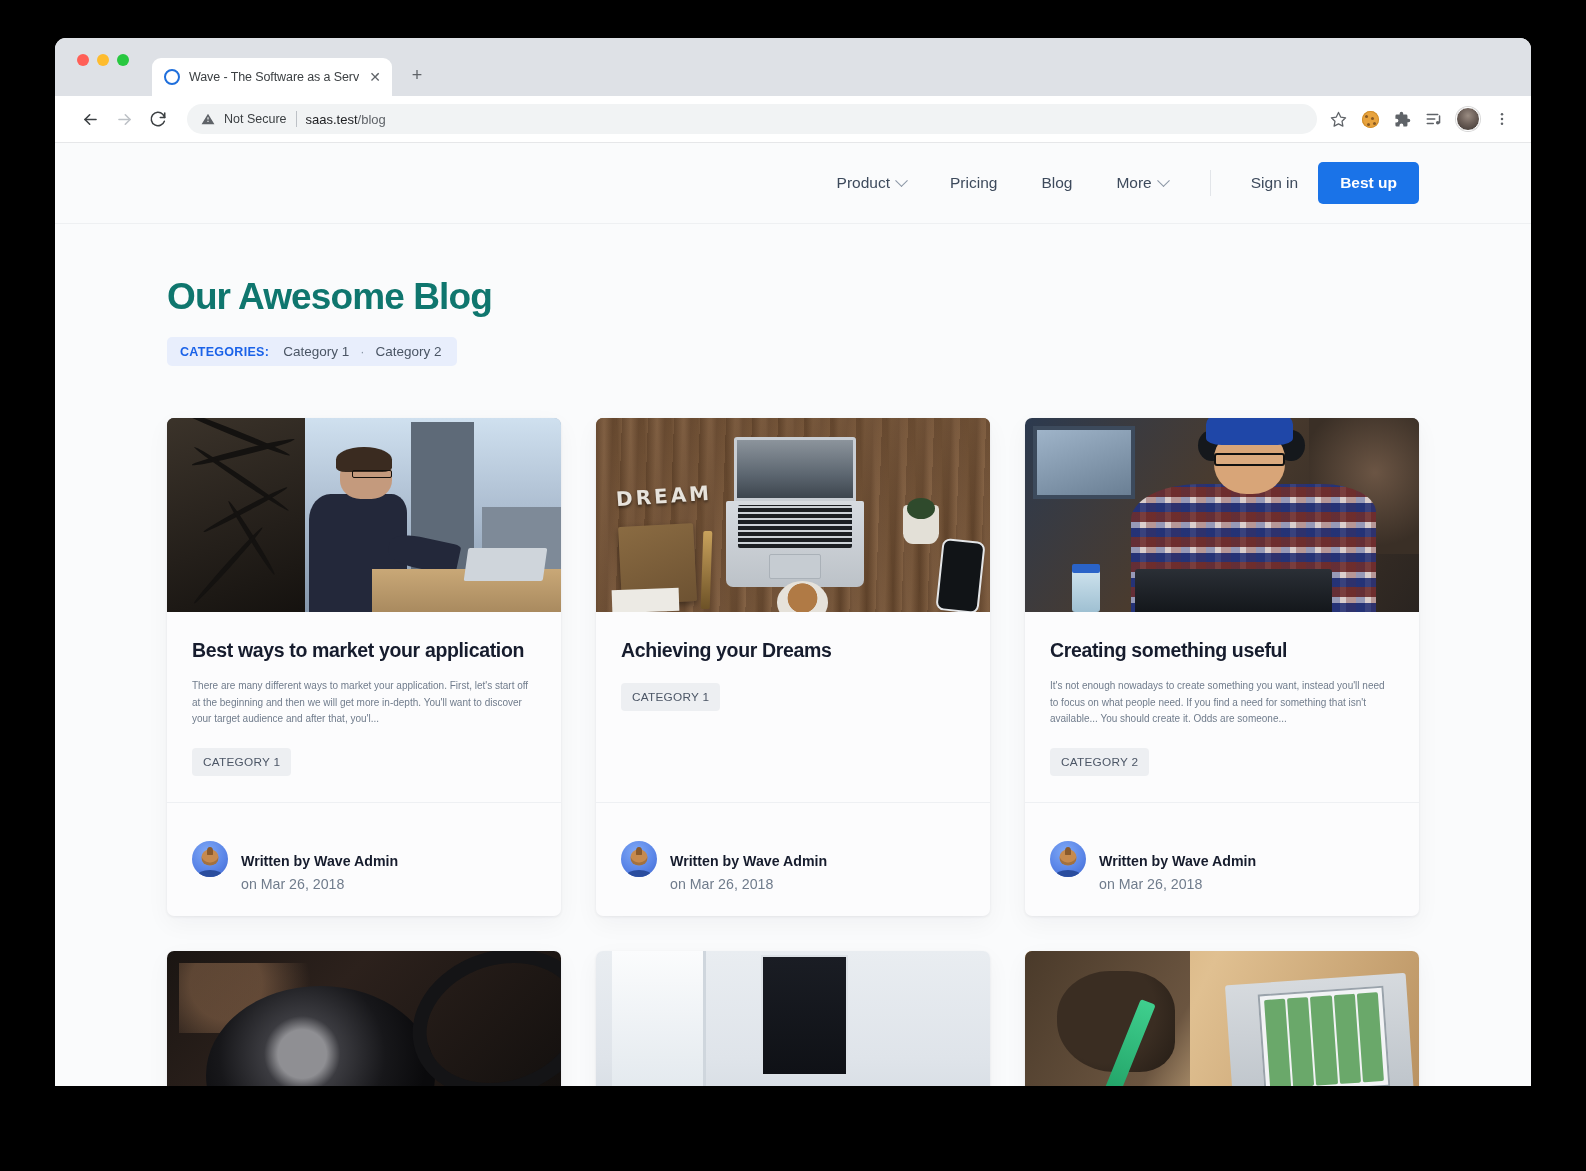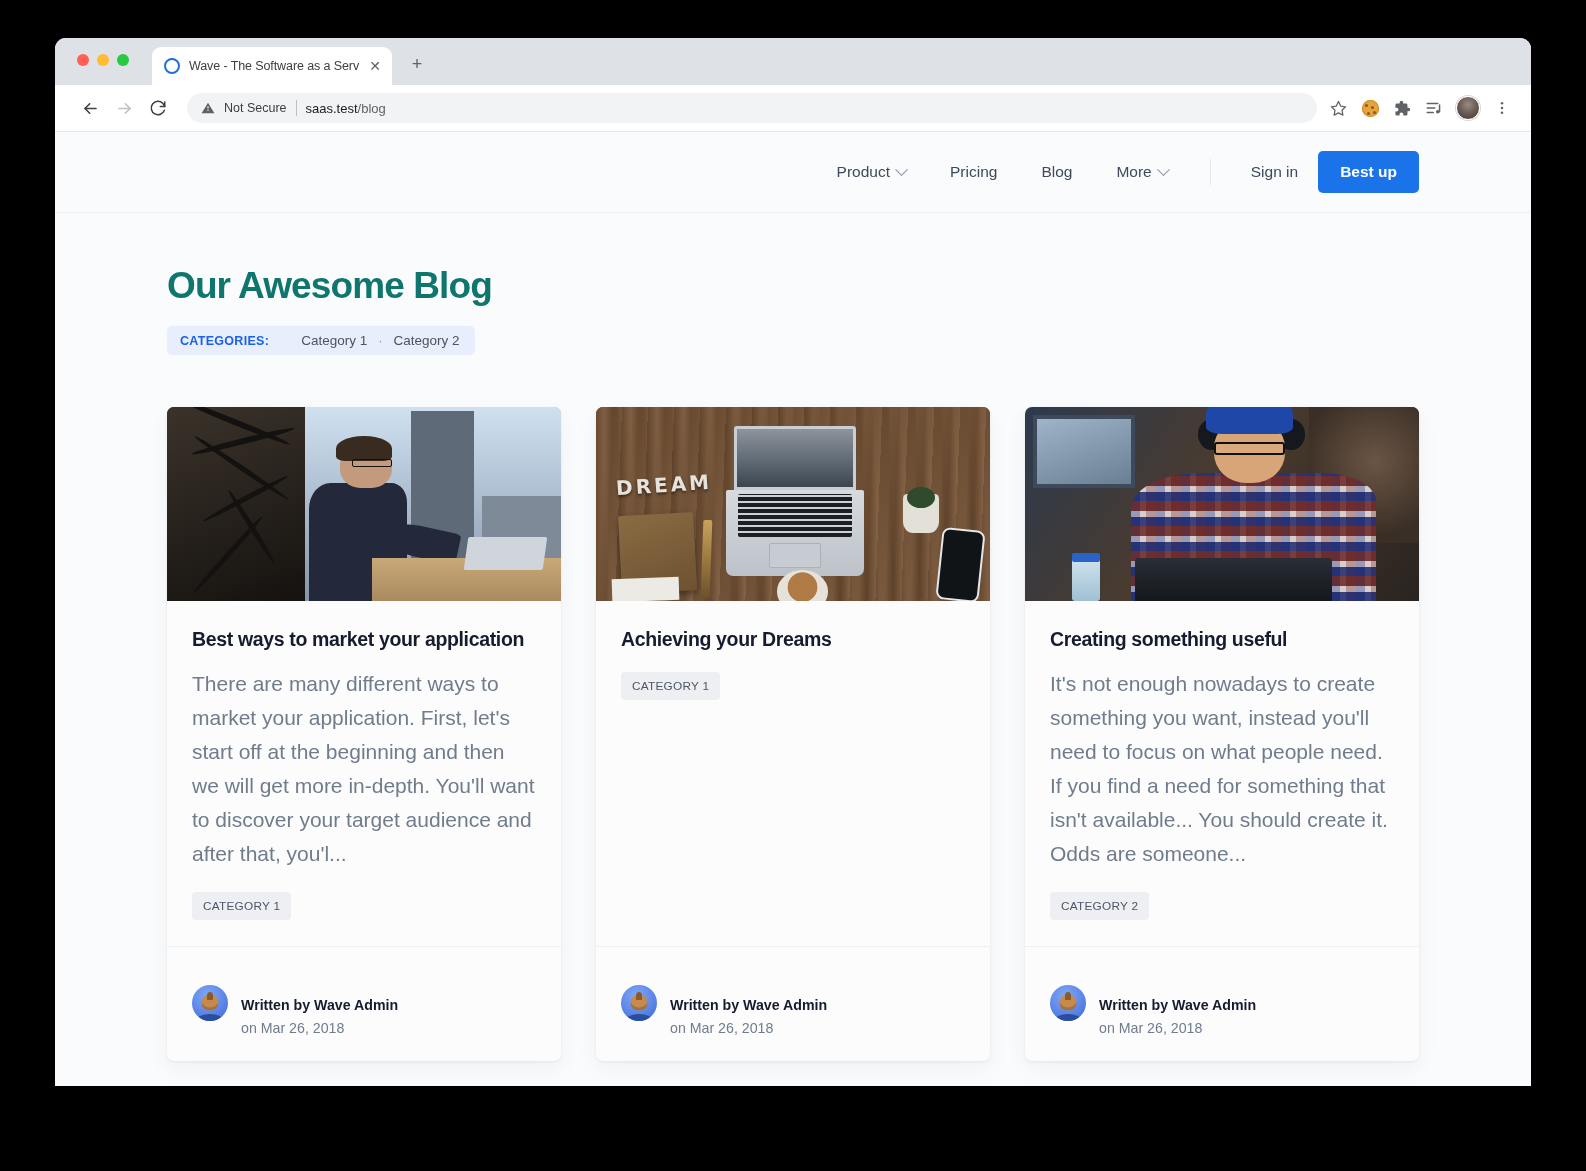--- a/index.html
+++ b/index.html
@@ -20,21 +20,21 @@
     width: 1476px;
     height: 1048px;
     background: #ffffff;
     border-radius: 11px 11px 0 0;
     overflow: hidden;
     box-shadow: 0 18px 50px rgba(0,0,0,0.45);
   }
 
   
   .tabstrip {
-    height: 47px;
+    height: 58px;
     background: #dee1e6;
     position: relative;
     display: flex;
     align-items: flex-end;
   }
   .traffic-lights {
     position: absolute;
     left: 22px;
     top: 16px;
     display: flex;
@@ -275,21 +275,21 @@
     letter-spacing: -0.1px;
   }
 
   .cats-bar {
     margin-top: 19px;
     display: inline-flex;
     align-items: center;
     background: #e8eefc;
     border-radius: 5px;
     padding: 7px 13px;
-    gap: 30px;
+    gap: 12px;
   }
   .cats-label {
     font-size: 12.5px;
     font-weight: 700;
     color: #1a62e8;
     letter-spacing: 0.3px;
   }
   .cats-list { display: flex; align-items: center; gap: 0; }
   .cat-link {
     font-size: 13.5px;
@@ -320,21 +320,21 @@
   .card-body { padding: 26px 25px 0 25px; flex: 1 1 auto; }
   .card-title {
     font-size: 19.5px;
     font-weight: 700;
     color: #161c2d;
     letter-spacing: -0.35px;
     line-height: 1.25;
   }
   .card-excerpt {
     margin-top: 16px;
-    font-size: 21px;
+    font-size: 10px;
     line-height: 1.62;
     color: #707c8c;
   }
   .card-cat {
     display: inline-block;
     margin-top: 21px;
     background: #edeff2;
     color: #4c5666;
     font-size: 11.8px;
     letter-spacing: 0.25px;

